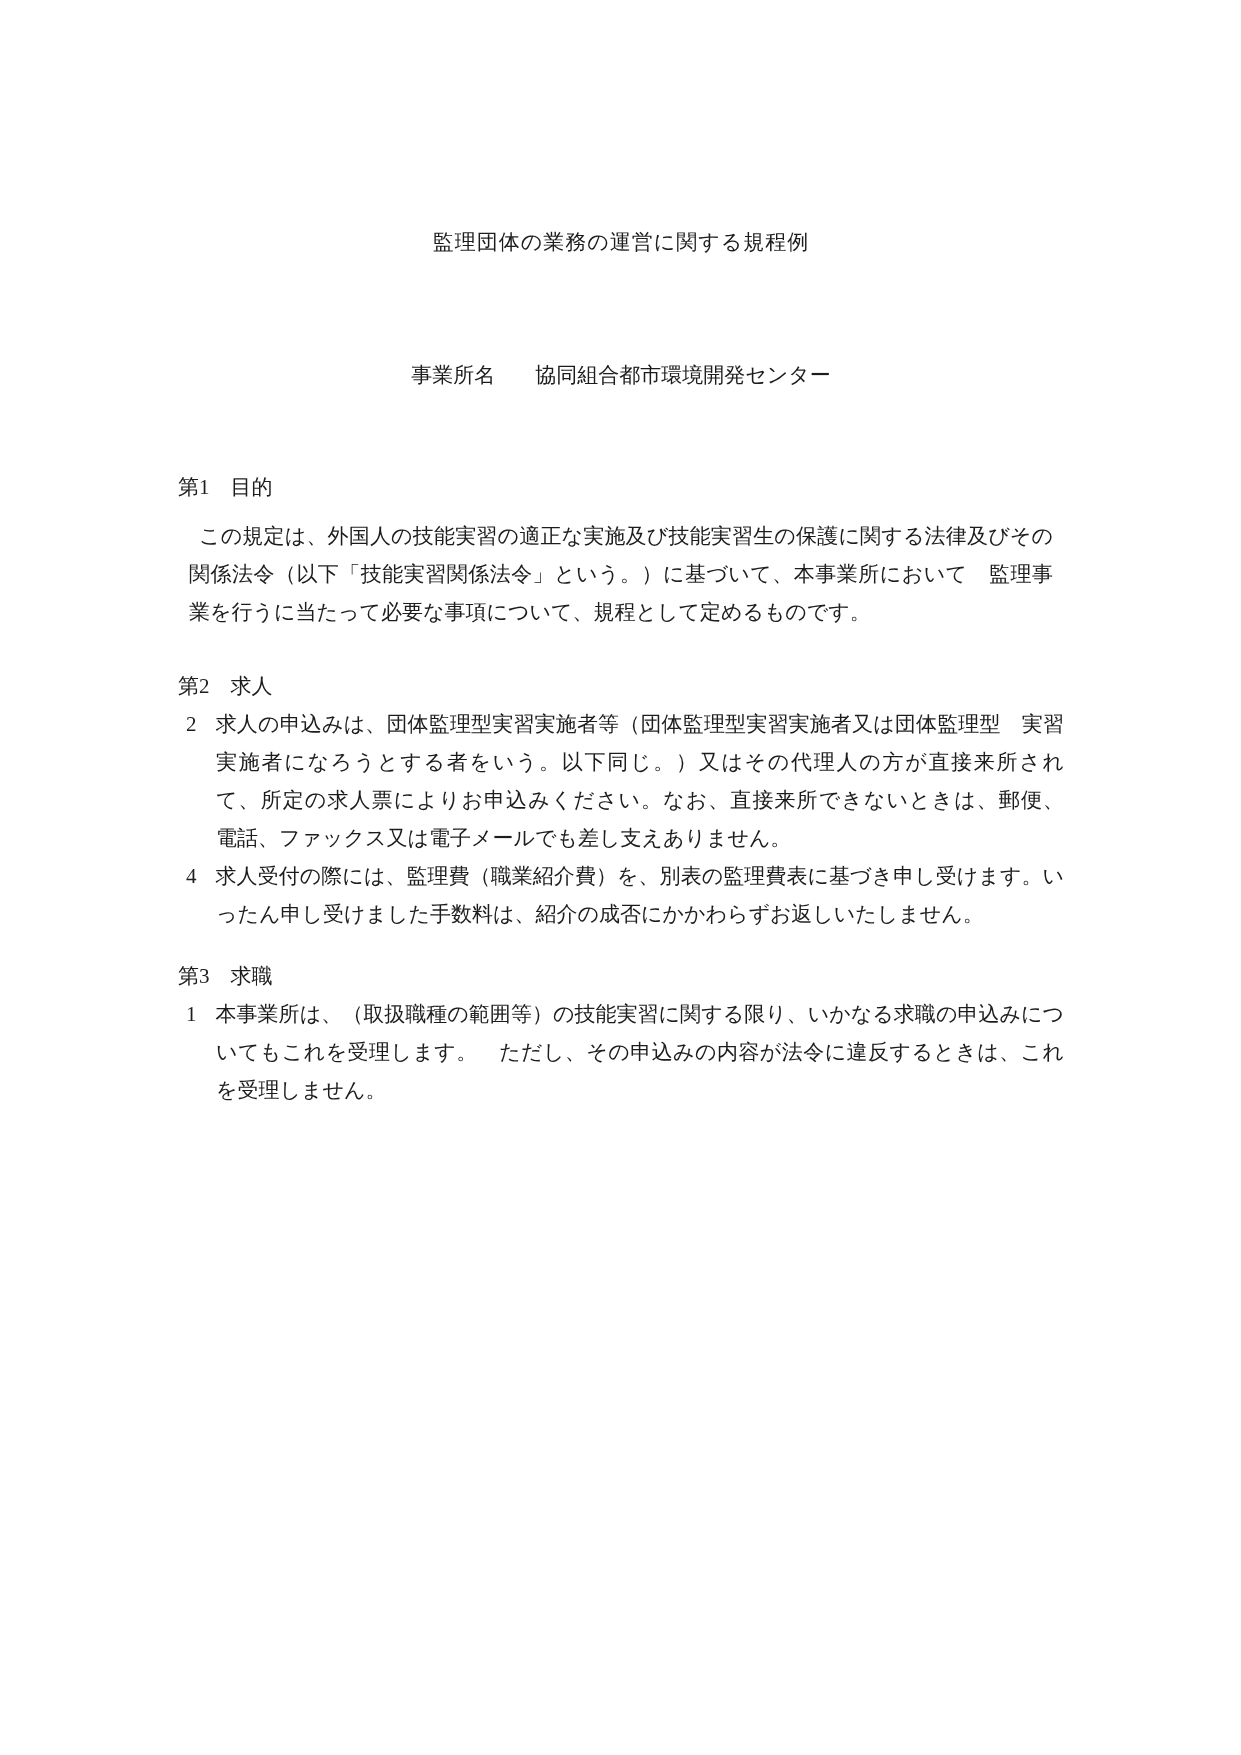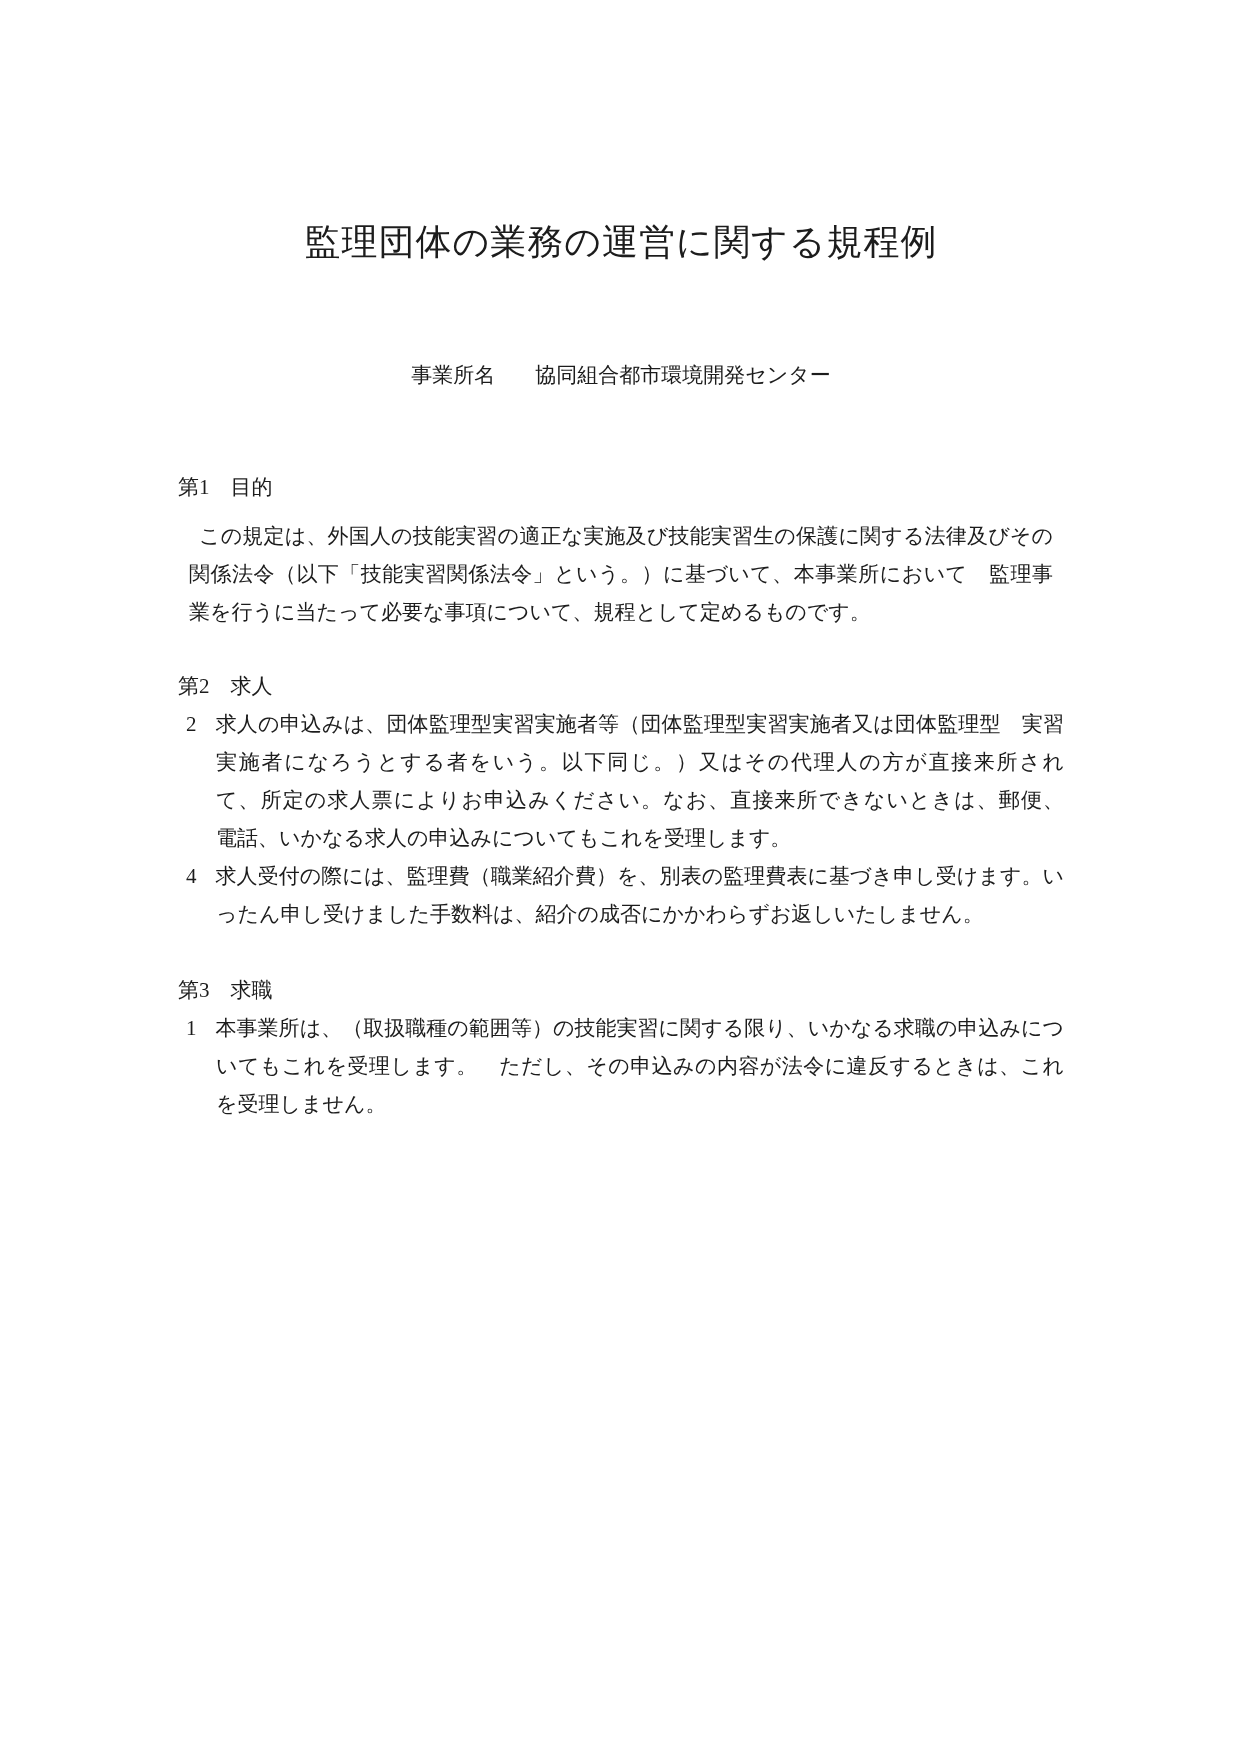--- a/index.html
+++ b/index.html
@@ -16,21 +16,21 @@
     -webkit-font-smoothing: antialiased;
   }
   .content {
     position: absolute;
     left: 178px;
     top: 0;
     width: 886px;
   }
   h1.doc-title {
     margin: 226px 0 0 0;
-    font-size: 36px;
+    font-size: 21px;
     line-height: 32px;
     font-weight: normal;
     text-align: center;
     letter-spacing: 1px;
     white-space: nowrap;
   }
   .office-line {
     margin-top: 98px;
     font-size: 21px;
     line-height: 38px;
@@ -44,21 +44,21 @@
     font-size: 21px;
     line-height: 38px;
   }
   .section.first {
     margin-top: 74px;
   }
   .section.gap36 {
     margin-top: 36px;
   }
   .section.gap38 {
-    margin-top: 38px;
+    margin-top: 24px;
   }
   .sec-heading {
     font-size: 21px;
     line-height: 38px;
     font-weight: normal;
     margin: 0;
   }
   .sec-paragraph {
     margin: 11px;
     text-indent: 10px;
@@ -86,21 +86,21 @@
   </div>
 
   <div class="section first">
     <div class="sec-heading">第1　目的</div>
     <p class="sec-paragraph">この規定は、外国人の技能実習の適正な実施及び技能実習生の保護に関する法律及びその関係法令（以下「技能実習関係法令」という。）に基づいて、本事業所において　監理事業を行うに当たって必要な事項について、規程として定めるものです。</p>
   </div>
 
   <div class="section gap36">
     <div class="sec-heading">第2　求人</div>
     <div class="item">
-      <span class="num">2</span><span>求人の申込みは、団体監理型実習実施者等（団体監理型実習実施者又は団体監理型　実習実施者になろうとする者をいう。以下同じ。）又はその代理人の方が直接来所され　て、所定の求人票によりお申込みください。なお、直接来所できないときは、郵便、　電話、いかなる求人の申込みについてもこれを受理します。</span>
+      <span class="num">2</span><span>求人の申込みは、団体監理型実習実施者等（団体監理型実習実施者又は団体監理型　実習実施者になろうとする者をいう。以下同じ。）又はその代理人の方が直接来所され　て、所定の求人票によりお申込みください。なお、直接来所できないときは、郵便、　電話、ファックス又は電子メールでも差し支えありません。</span>
     </div>
     <div class="item">
       <span class="num">4</span><span>求人受付の際には、監理費（職業紹介費）を、別表の監理費表に基づき申し受けます。いったん申し受けました手数料は、紹介の成否にかかわらずお返しいたしません。</span>
     </div>
   </div>
 
   <div class="section gap38">
     <div class="sec-heading">第3　求職</div>
     <div class="item">
       <span class="num">1</span><span>本事業所は、（取扱職種の範囲等）の技能実習に関する限り、いかなる求職の申込みについてもこれを受理します。　ただし、その申込みの内容が法令に違反するときは、これを受理しません。</span>

